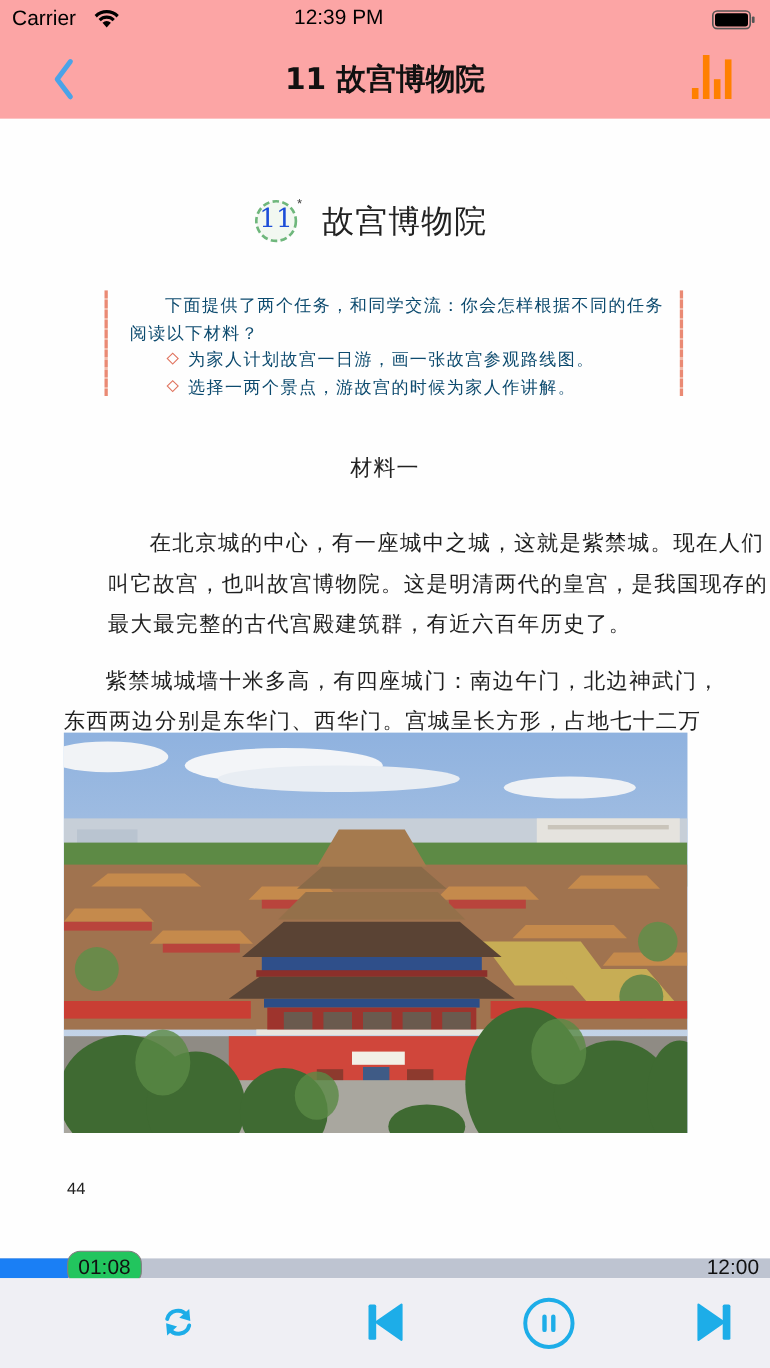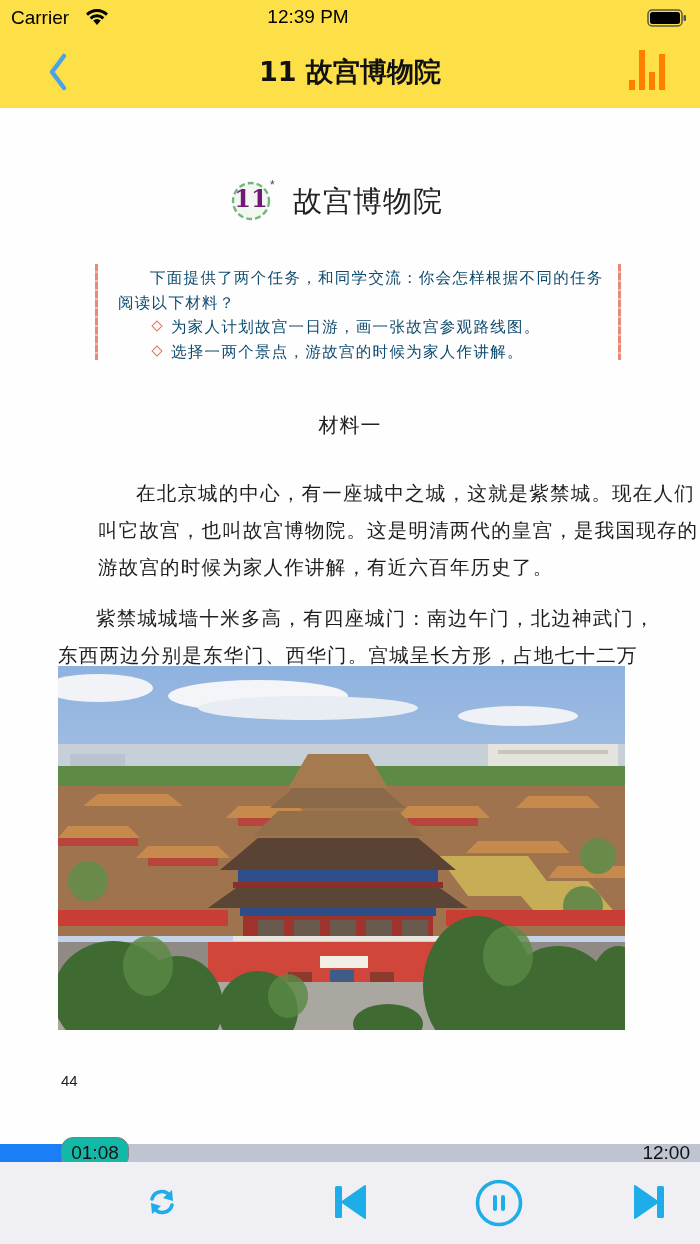--- a/index.html
+++ b/index.html
@@ -1,37 +1,37 @@
 <!DOCTYPE html>
 <html><head>
 <meta charset="utf-8">
 <style>
   * { box-sizing: border-box; margin: 0; padding: 0; }
   html, body { width: 700px; height: 1244px; overflow: hidden; background: #ffffff; }
   body { font-family: "Liberation Sans", "DejaVu Sans", sans-serif; position: relative; }
 
   
-  .topbar { position: absolute; left: 0; top: 0; width: 700px; height: 108px; background: #fde047; }
+  .topbar { position: absolute; left: 0; top: 0; width: 700px; height: 108px; background: #fca5a5; }
   .status-bar { position: absolute; left: 0; top: 0; width: 700px; height: 36px; }
   .carrier { position: absolute; left: 11px; top: 7px; font-size: 19px; color: #000; }
   .wifi { position: absolute; left: 84px; top: 7px; width: 26px; height: 20px; }
   .clock { position: absolute; left: 0; width: 616px; top: 6px; text-align: center; font-size: 19px; color: #000; }
   .battery { position: absolute; left: 647px; top: 9px; width: 40px; height: 18px; }
 
   .nav-bar { position: absolute; left: 0; top: 36px; width: 700px; height: 72px; }
   .back-btn { position: absolute; left: 40px; top: 14px; width: 40px; height: 44px; cursor: pointer; }
   .nav-title { position: absolute; left: 0; width: 700px; top: 18px; text-align: center; font-size: 27px; font-weight: bold; color: #111; font-family: "DejaVu Sans", sans-serif; }
   .chart-btn { position: absolute; left: 622px; top: 10px; width: 48px; height: 50px; cursor: pointer; }
 
   
   .page { position: absolute; left: 0; top: 108px; width: 700px; height: 1036px; background: #fefefe; overflow: hidden; }
 
   .lesson-head { position: absolute; left: 0; top: 68px; width: 700px; height: 50px; }
   .lesson-badge { position: absolute; left: 230px; top: 4px; width: 42px; height: 42px; }
-  .lesson-badge-num { position: absolute; left: 230px; top: 8px; width: 42px; text-align: center; font-family: "DejaVu Serif", serif; font-weight: bold; font-size: 24px; color: #701a75; }
+  .lesson-badge-num { position: absolute; left: 230px; top: 8px; width: 42px; text-align: center; font-family: "DejaVu Serif", serif; font-weight: normal; font-size: 24px; color: #1d4ed8; }
   .lesson-star { position: absolute; left: 270px; top: 2px; font-size: 12px; color: #444; }
   .lesson-title { position: absolute; left: 293px; top: 6px; font-family: "DejaVu Serif", serif; font-size: 29px; color: #222; letter-spacing: 1px; }
 
   .task-box { position: absolute; left: 95px; top: 156px; width: 526px; height: 96px; }
   .task-box .rule-left { position: absolute; left: 0; top: 0; width: 3px; height: 96px; background: repeating-linear-gradient(#ea8a74 0 7px, #f1b9a9 7px 9px); }
   .task-box .rule-right { position: absolute; right: 0; top: 0; width: 3px; height: 96px; background: repeating-linear-gradient(#ea8a74 0 7px, #f1b9a9 7px 9px); }
   .task-line { position: absolute; font-family: "DejaVu Serif", serif; font-size: 15.5px; color: #0c4a6e; white-space: nowrap; letter-spacing: 1.3px; }
   .diamond { display: inline-block; width: 8px; height: 8px; border: 1.3px solid #e0745f; transform: rotate(45deg); margin-right: 10px; position: relative; top: -2px; }
 
   .section-title { position: absolute; left: 0; width: 700px; top: 304px; text-align: center; font-family: "DejaVu Serif", serif; font-size: 20px; color: #222; letter-spacing: 1px; }
@@ -39,21 +39,21 @@
   .body-para { position: absolute; left: 58px; width: 590px; font-family: "DejaVu Serif", serif; font-size: 19.5px; color: #1e1e1e; line-height: 37px; letter-spacing: 1.2px; }
   .body-para .ln { display: block; white-space: nowrap; }
 
   .photo { position: absolute; left: 58px; top: 558px; width: 567px; height: 364px; overflow: hidden; background: #a9c4e3; }
 
   .page-number { position: absolute; left: 61px; top: 964px; font-size: 15px; color: #222; }
 
   
   .progress { position: absolute; left: 0; top: 1144px; width: 700px; height: 18px; background: #bec4d1; cursor: pointer; }
   .progress-fill { position: absolute; left: 0; top: 0; height: 18px; background: #1a7ff5; }
-  .time-thumb { position: absolute; left: 61px; top: 1137px; width: 68px; height: 31px; border-radius: 12px; background: #14b8a6; border: 1px solid #7f7f7f; font-size: 19px; color: #111; text-align: center; line-height: 29px; cursor: grab; }
+  .time-thumb { position: absolute; left: 61px; top: 1137px; width: 68px; height: 31px; border-radius: 12px; background: #22c55e; border: 1px solid #7f7f7f; font-size: 19px; color: #111; text-align: center; line-height: 29px; cursor: grab; }
   .time-total { position: absolute; right: 10px; top: 1142px; font-size: 19px; color: #111; }
 
   .controls { position: absolute; left: 0; top: 1162px; width: 700px; height: 82px; background: #efeff4; }
   .ctrl { position: absolute; cursor: pointer; }
 </style>
 </head>
 <body>
 
 <div class="topbar">
   <div class="status-bar">
@@ -111,21 +111,21 @@
     <div class="task-line" style="left:58px; top:78px;">
       <span class="diamond"></span><span>选择一两个景点，游故宫的时候为家人作讲解。</span>
     </div>
   </div>
 
   <div class="section-title">材料一</div>
 
   <div class="body-para" style="top:367px;margin-left:40px;">
     <span class="ln" style="padding-left:38px;">在北京城的中心，有一座城中之城，这就是紫禁城。现在人们</span>
     <span class="ln">叫它故宫，也叫故宫博物院。这是明清两代的皇宫，是我国现存的</span>
-    <span class="ln">游故宫的时候为家人作讲解，有近六百年历史了。</span>
+    <span class="ln">最大最完整的古代宫殿建筑群，有近六百年历史了。</span>
   </div>
   <div class="body-para" style="top:492px;">
     <span class="ln" style="padding-left:38px;">紫禁城城墙十米多高，有四座城门：南边午门，北边神武门，</span>
     <span class="ln">东西两边分别是东华门、西华门。宫城呈长方形，占地七十二万</span>
   </div>
 
   <div class="photo">
     <svg width="567" height="364" viewBox="0 0 567 364">
       <defs>
         <linearGradient id="sky" x1="0" y1="0" x2="0" y2="1">

